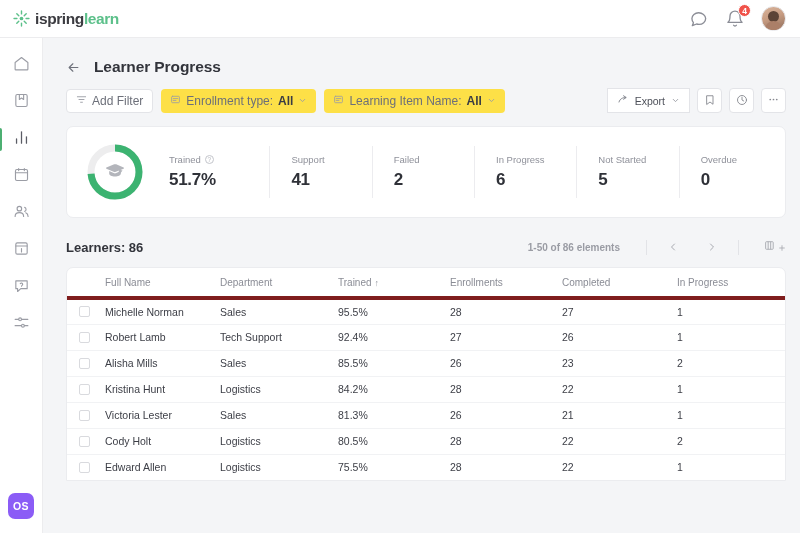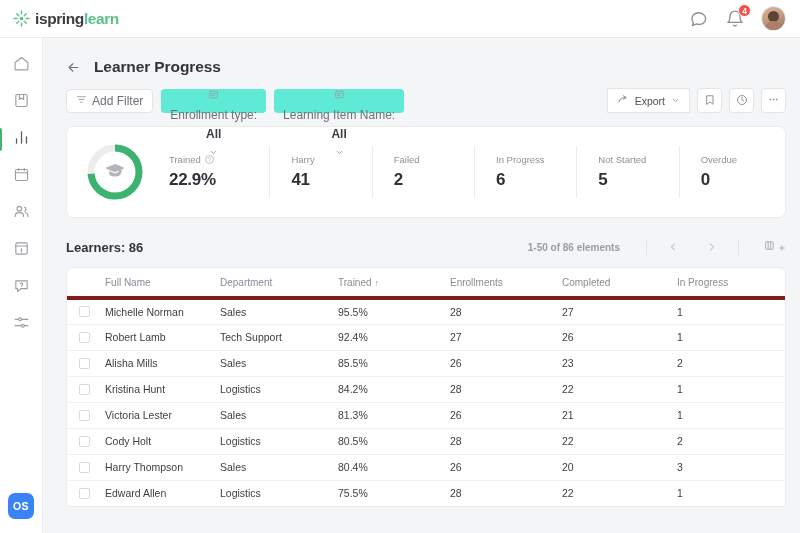--- a/index.html
+++ b/index.html
@@ -63,42 +63,42 @@
     position: relative; cursor: pointer; color: #9b9da5;
   }
   .nav-item:first-child { margin-top: 9px; }
   .nav-item.active { color: #5a5c65; }
   .nav-item.active::before {
     content: ""; position: absolute; left: 0; top: 7px;
     width: 2.5px; height: 23px; background: #4caf72; border-radius: 0 2px 2px 0;
   }
   .nav-spacer { flex: 1; }
   .user-initials {
-    width: 26px; height: 26px; border-radius: 7px; background: #3b82f6;
+    width: 26px; height: 26px; border-radius: 7px; background: #8b5cf6;
     color: #fff; font-size: 10.5px; font-weight: 700;
     display: flex; align-items: center; justify-content: center;
     margin-bottom: 14px; cursor: pointer; letter-spacing: .3px;
   }
 
   
   .content { position: absolute; left: 43px; top: 38px; width: 757px; height: 495px; }
 
   .page-head { display: flex; align-items: center; padding: 20px 0 0 23px; gap: 13px; }
   .back-arrow { color: #6f727c; cursor: pointer; display: flex; }
   .page-title { font-size: 15.5px; color: #32343b; font-weight: 700; letter-spacing: -.1px; }
 
   
   .filterbar { display: flex; align-items: center; padding: 12px 0 0 23px; gap: 8px; }
   .chip {
     height: 24px; display: inline-flex; align-items: center; gap: 5px;
     padding: 0 9px; border-radius: 4px; font-size: 12px; color: #6c6f79;
     cursor: pointer; white-space: nowrap;
   }
   .chip.outline { background: #fff; border: 1px solid #e3e4e8; }
-  .chip.filled { background: #5eead4; flex-direction: column; }
+  .chip.filled { background: #fde047; }
   .chip b { color: #3a3c44; font-weight: 700; }
   .chip .cv { color: #6c6f79; }
   .chip-icons { margin-left: auto; display: flex; align-items: center; gap: 7px; padding-right: 14px; }
   .sqbtn {
     width: 25px; height: 25px; background: #fff; border: 1px solid #e3e4e8; border-radius: 4px;
     display: flex; align-items: center; justify-content: center; color: #86888f; cursor: pointer;
   }
   .export-btn {
     height: 25px; background: #fff; border: 1px solid #e3e4e8; border-radius: 0;
     display: inline-flex; align-items: center; gap: 6px; padding: 0 9px;
@@ -399,25 +399,25 @@
             </svg>
           </span>
         </div>
       </div>
 
       <div class="stat first">
         <span class="stat-label">
           <span>Trained</span>
           <span class="info-dot">?</span>
         </span>
-        <span class="stat-value">22.9%</span>
+        <span class="stat-value">51.7%</span>
       </div>
 
       <div class="stat">
-        <span class="stat-label">Harry</span>
+        <span class="stat-label">Support</span>
         <span class="stat-value">41</span>
       </div>
       <div class="stat">
         <span class="stat-label">Failed</span>
         <span class="stat-value">2</span>
       </div>
       <div class="stat">
         <span class="stat-label">In Progress</span>
         <span class="stat-value">6</span>
       </div>
@@ -542,31 +542,20 @@
               <td class="c-dept">Logistics</td>
               <td class="c-trained">80.5%</td>
               <td class="c-enr">28</td>
               <td class="c-comp">22</td>
               <td>2</td>
             </tr>
             <tr>
               <td class="cb">
                 <div class="chk"></div>
               </td>
-              <td class="c-name">Harry Thompson</td>
-              <td class="c-dept">Sales</td>
-              <td class="c-trained">80.4%</td>
-              <td class="c-enr">26</td>
-              <td class="c-comp">20</td>
-              <td>3</td>
-            </tr>
-            <tr>
-              <td class="cb">
-                <div class="chk"></div>
-              </td>
               <td class="c-name">Edward Allen</td>
               <td class="c-dept">Logistics</td>
               <td class="c-trained">75.5%</td>
               <td class="c-enr">28</td>
               <td class="c-comp">22</td>
               <td>1</td>
             </tr>
           </tbody>
       </table>
     </div>

